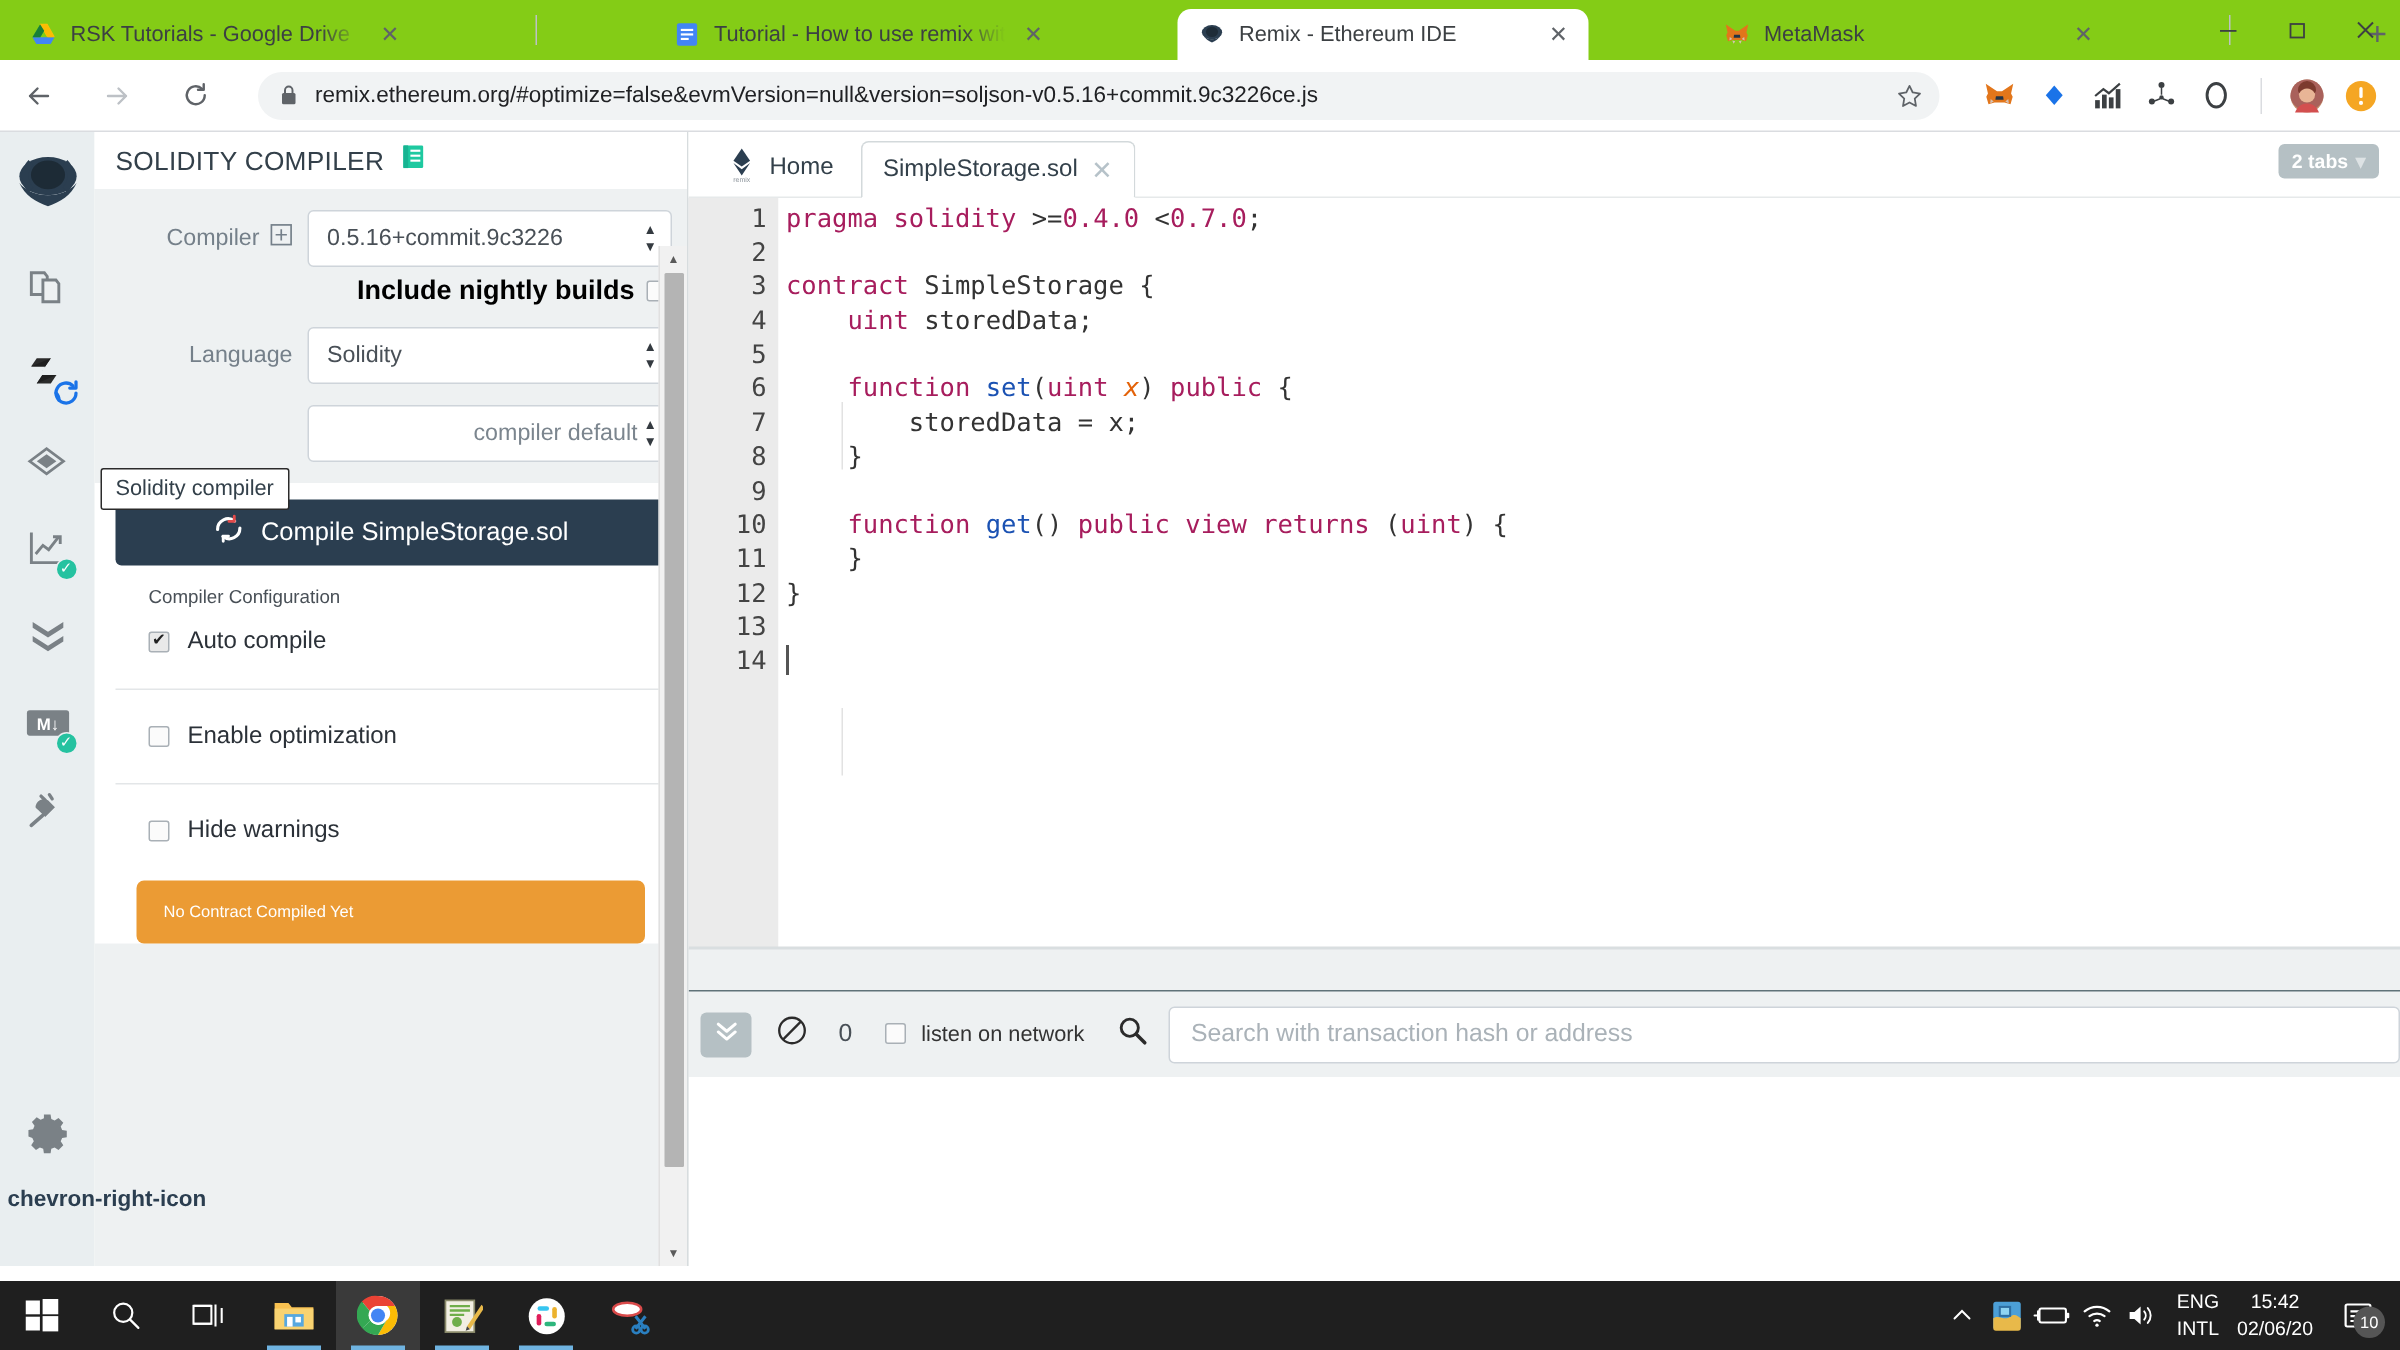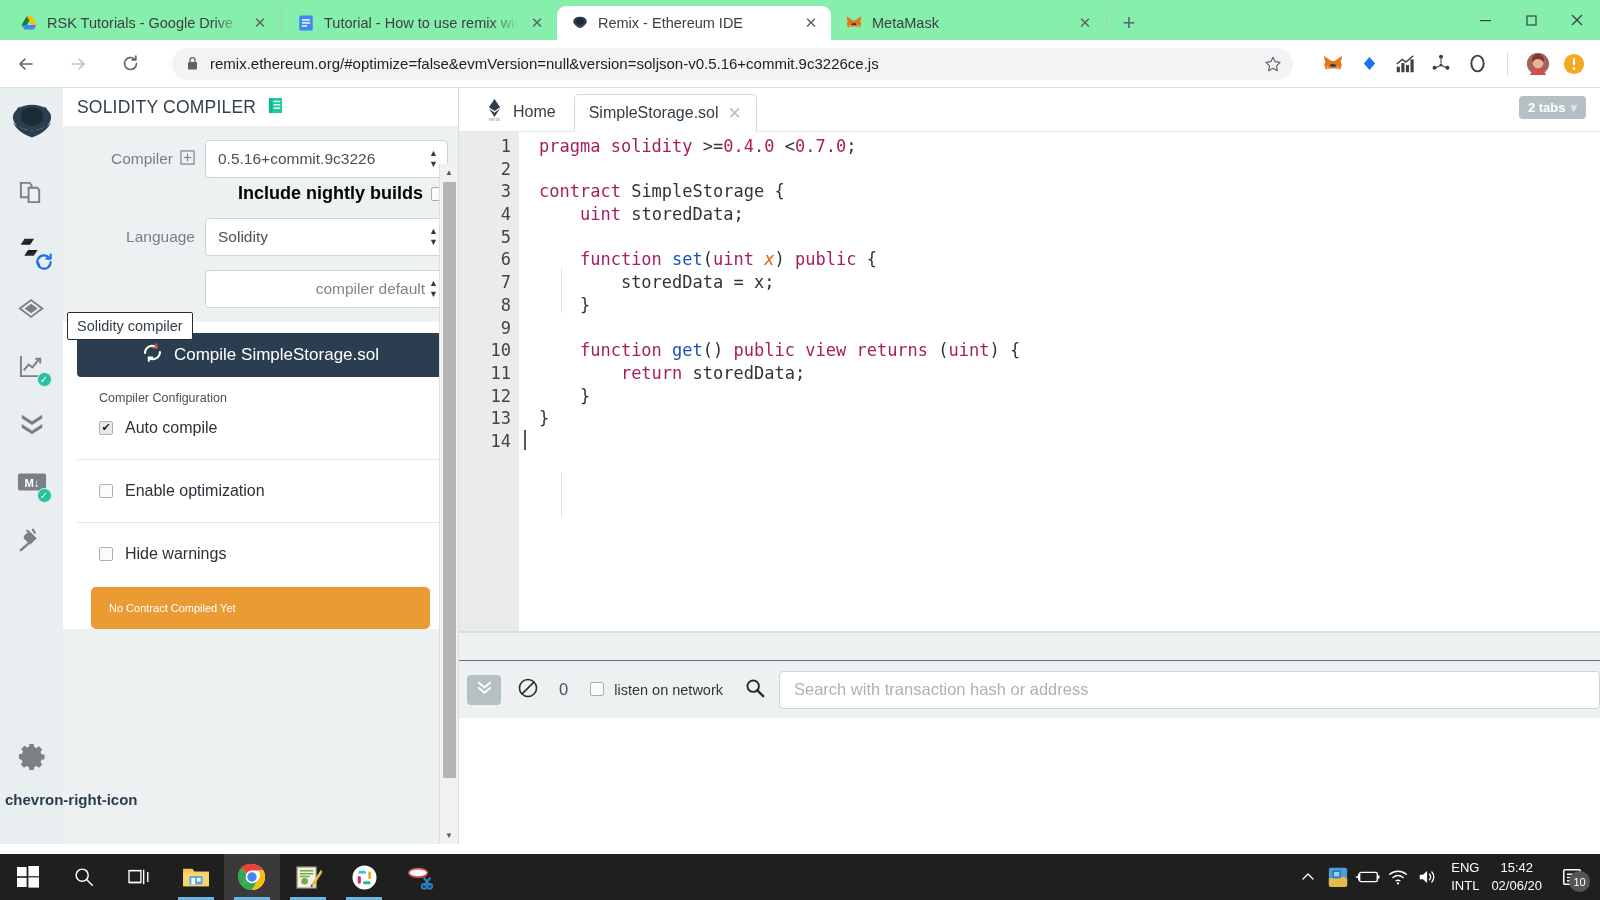--- a/index.html
+++ b/index.html
@@ -4,23 +4,24 @@
 <style>
   * { box-sizing: border-box; margin: 0; padding: 0; }
   html, body {
     width: 1600px; height: 900px;
     font-family: "Liberation Sans", sans-serif;
     overflow: hidden; background: #fff;
   }
 
   
   .chrome-tabstrip {
-    height: 40px; background: #86efac;
+    height: 40px; background: #84cc16;
     display: flex; align-items: flex-end; padding-left: 6px;
     position: relative;
+    justify-content: space-between;
   }
   .ctab {
     height: 34px; width: 274px; display: flex; align-items: center;
     gap: 9px; padding: 0 10px 0 14px; border-radius: 9px 9px 0 0;
     position: relative; flex-shrink: 0;
   }
   .ctab.inactive { background: transparent; }
   .ctab.active { background: #fff; }
   .ctab-favicon { width: 18px; height: 18px; flex-shrink: 0; display:block; }
   .ctab-title {
@@ -226,21 +227,21 @@
   .gutter {
     width: 60px; background: #ebebeb; flex-shrink: 0; padding-top: 3px;
     text-align: right; color: #444; position: relative;
   }
   .gln { height: 22.7px; line-height: 22.7px; padding-right: 8px; position: relative; }
   .fold {
     position: absolute; right: -9px; top: 0; font-size: 9px; color: #777;
     line-height: 22.7px;
   }
   .code-area {
-    flex: 1; padding-top: 3px; padding-left: 20px; position: relative;
+    flex: 1; padding-top: 3px; padding-left: 5px; position: relative;
     background: #fff; overflow: hidden;
   }
   .cl { height: 22.7px; line-height: 22.7px; white-space: pre; }
   .k { color: #a71d5d; }         
   .t { color: #a71d5d; }         
   .fn { color: #1b52b3; }        
   .id { color: #333; }
   .num { color: #a71d5d; }
   .param { color: #e36209; font-style: italic; }
   .editor-divider {
@@ -721,21 +722,20 @@
         <div class="cl"><span class="k">pragma</span> <span class="k">solidity</span> <span class="id">&gt;=</span><span class="num">0.4.0</span> <span class="id">&lt;</span><span class="num">0.7.0</span><span class="id">;</span></div>
         <div class="cl"> </div>
         <div class="cl"><span class="k">contract</span> <span class="id">SimpleStorage</span> <span class="id">{</span></div>
         <div class="cl">    <span class="t">uint</span> <span class="id">storedData;</span></div>
         <div class="cl"> </div>
         <div class="cl">    <span class="k">function</span> <span class="fn">set</span><span class="id">(</span><span class="t">uint</span> <span class="param">x</span><span class="id">)</span> <span class="k">public</span> <span class="id">{</span></div>
         <div class="cl">        <span class="id">storedData = x;</span></div>
         <div class="cl">    <span class="id">}</span></div>
         <div class="cl"> </div>
         <div class="cl">    <span class="k">function</span> <span class="fn">get</span><span class="id">()</span> <span class="k">public</span> <span class="k">view</span> <span class="k">returns</span> <span class="id">(</span><span class="t">uint</span><span class="id">) {</span></div>
-        <div class="cl">        <span class="k">return</span> <span class="id">storedData;</span></div>
         <div class="cl">    <span class="id">}</span></div>
         <div class="cl"><span class="id">}</span></div>
         <div class="cl"> </div>
         <div class="code-caret"></div>
       </div>
       <div class="editor-divider"></div>
     </div>
 
     <div class="terminal">
       <div class="term-spacer"></div>

